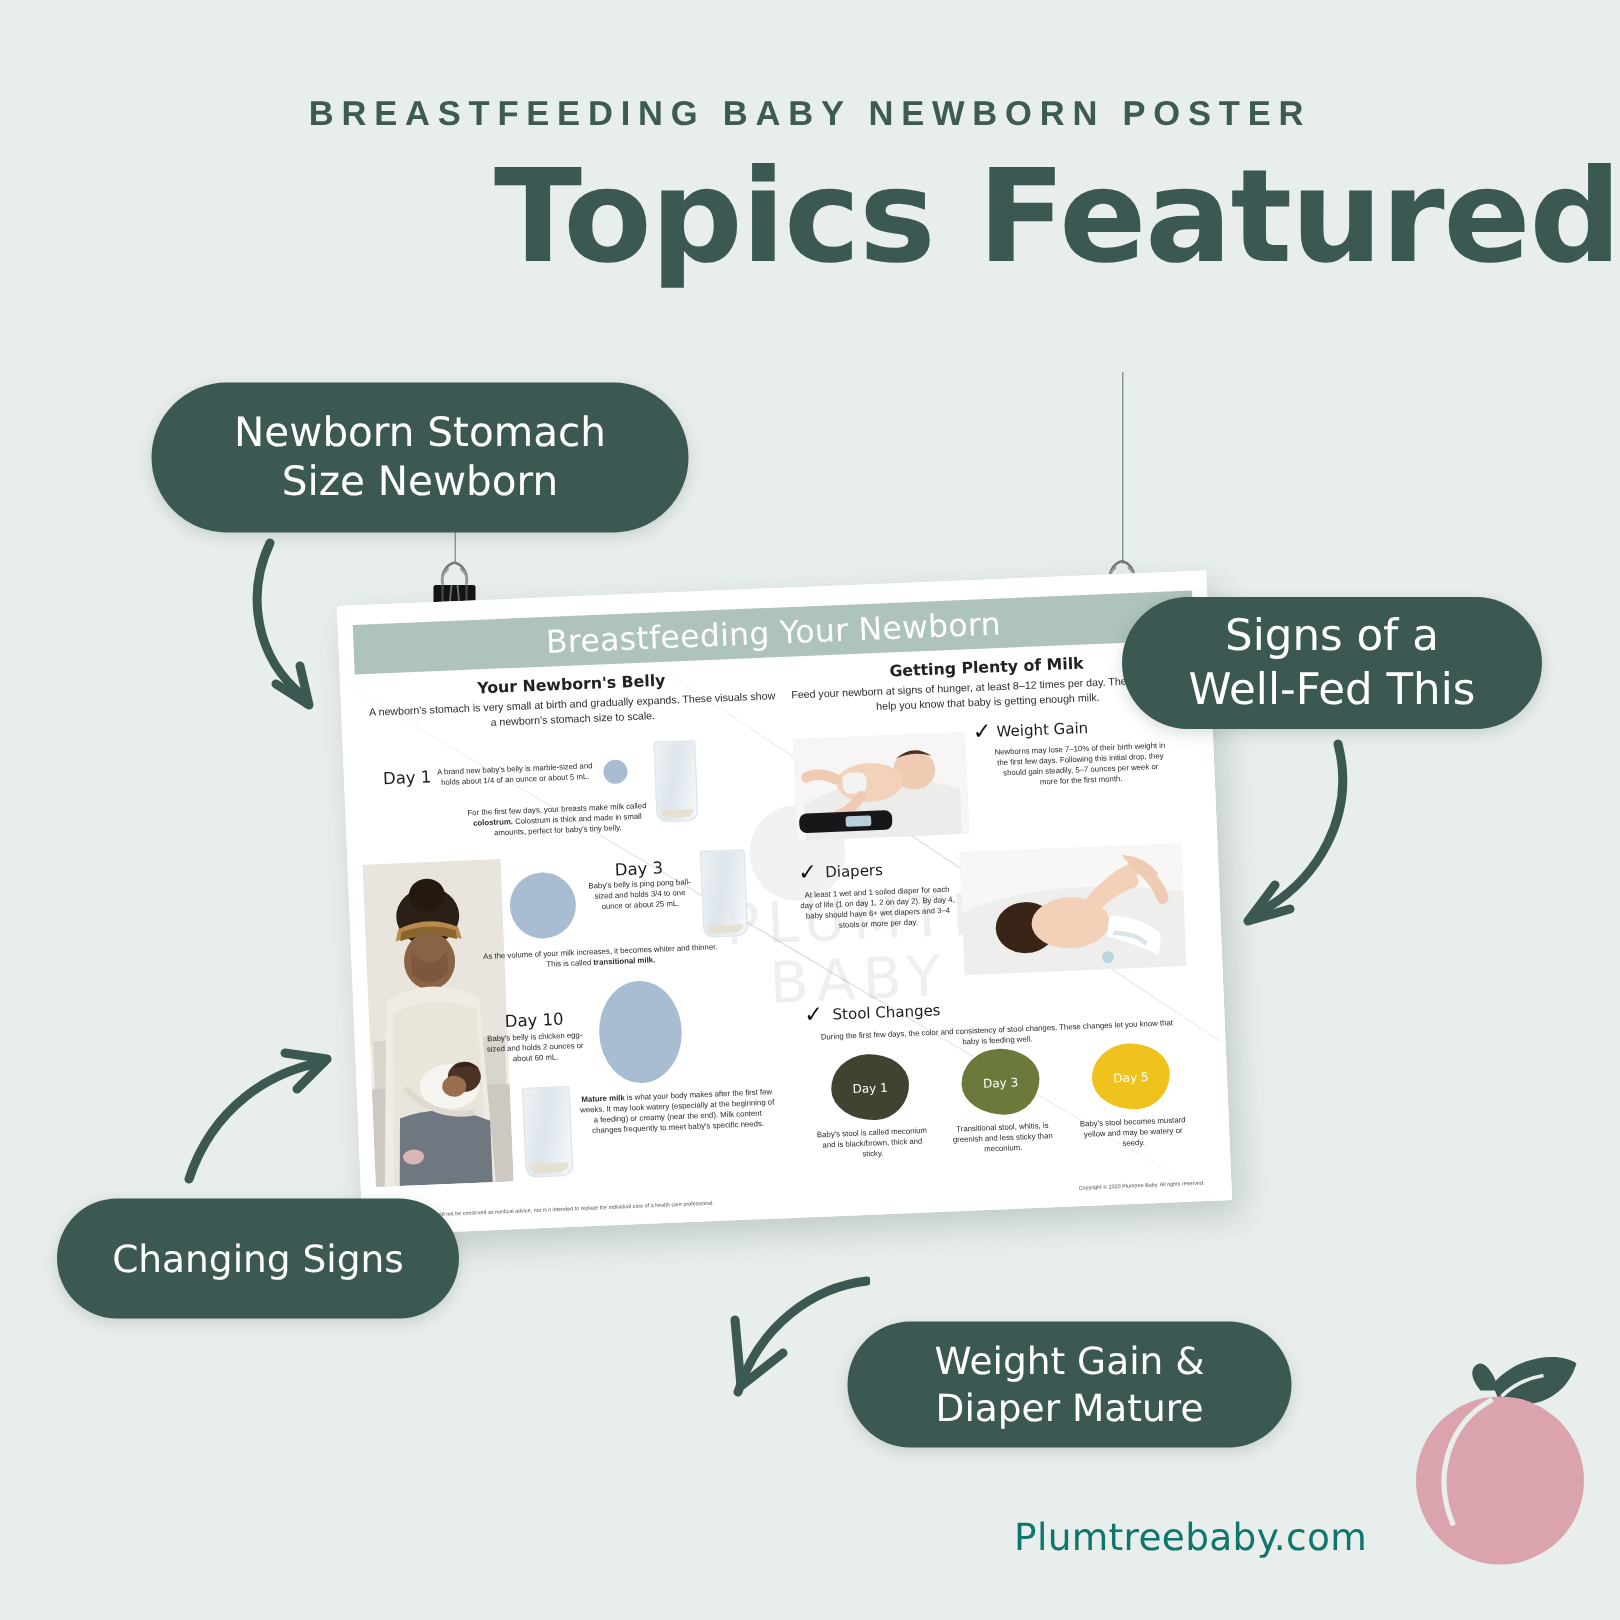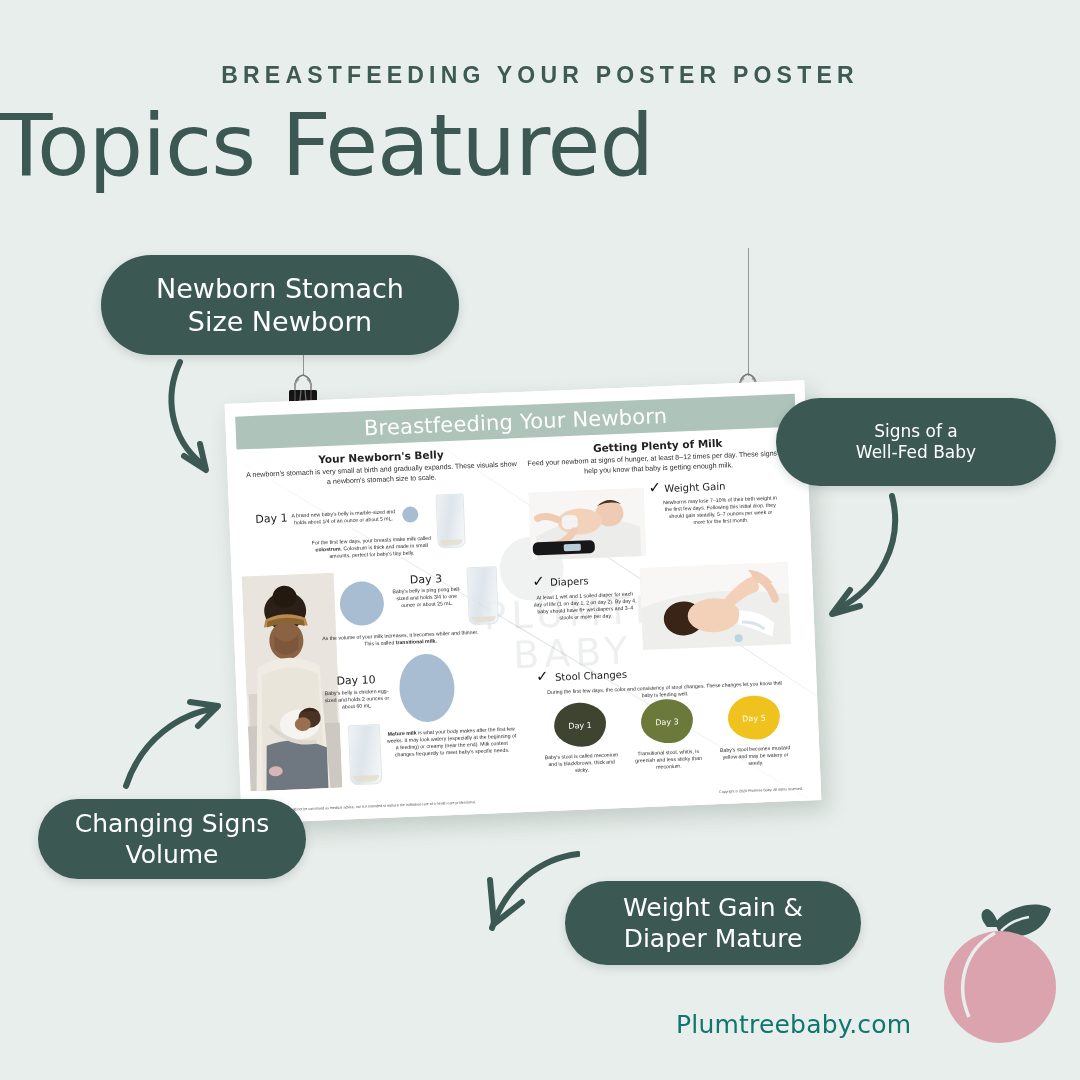--- a/index.html
+++ b/index.html
@@ -11,22 +11,22 @@
   }
   #stage{position:absolute;inset:0;width:1080px;height:1080px;}
 
   
   .eyebrow{
     position:absolute;left:0;right:0;top:62px;text-align:center;
     font-size:23px;letter-spacing:5.2px;font-weight:700;
     color:#3d5a53;font-family:"Liberation Sans",sans-serif;
   }
   .headline{
-    position:absolute;left:0;right:0;top:95px;text-align:left;
-    font-size:86px;font-weight:400;color:#3b5952;letter-spacing:-1px;
+    position:absolute;left:12px;right:0;top:95px;text-align:right;
+    font-size:86px;font-weight:700;color:#3b5952;letter-spacing:-1px;
     font-family:"DejaVu Sans",sans-serif;
   }
 
   
   .string{position:absolute;width:1px;background:#8b9a95;}
   .clip{position:absolute;width:34px;height:44px;}
 
   
   #poster-wrap{
     position:absolute;left:233px;top:392px;width:580px;height:420px;
@@ -86,36 +86,36 @@
       height:1.4px;transform-origin:0 0;pointer-events:none;}
 
   
   .pill{
     position:absolute;background:#3b5952;color:#fff;border-radius:999px;
     display:flex;align-items:center;justify-content:center;text-align:center;
     font-family:"DejaVu Sans",sans-serif;line-height:1.24;
     box-shadow:0 3px 10px rgba(50,70,65,.18);
   }
   #pill-stomach{left:101px;top:255px;width:358px;height:100px;font-size:27px;justify-content:center;}
-  #pill-signs{left:776px;top:398px;width:280px;height:88px;font-size:17px;}
+  #pill-signs{left:748px;top:398px;width:280px;height:88px;font-size:29px;}
   #pill-milk{left:38px;top:799px;width:268px;height:80px;font-size:25px;}
   #pill-weight{left:565px;top:881px;width:296px;height:84px;font-size:25px;}
 
   
   .site{
     position:absolute;left:676px;top:1010px;font-size:25px;color:#0f766e;
     font-family:"DejaVu Sans",sans-serif;letter-spacing:.2px;
   }
 </style>
 </head>
 <body>
 
 <div id="stage">
 
-  <div class="eyebrow">BREASTFEEDING YOUR POSTER POSTER</div>
+  <div class="eyebrow">BREASTFEEDING BABY NEWBORN POSTER</div>
   <div class="headline">Topics Featured</div>
 
   <div class="string" style="left:303px;top:265px;height:110px;"></div>
   <div class="string" style="left:748px;top:248px;height:128px;"></div>
 
   <svg class="clip" style="left:286px;top:372px;" viewBox="0 0 34 44">
     <path d="M17 3 C10 5 8 12 9 17" stroke="#777" stroke-width="1.7" fill="none"></path>
     <path d="M17 3 C24 5 26 12 25 17" stroke="#777" stroke-width="1.7" fill="none"></path>
     <path d="M13 7 C8 11 8 16 10 20" stroke="#999" stroke-width="1.5" fill="none"></path>
     <path d="M21 7 C26 11 26 16 24 20" stroke="#999" stroke-width="1.5" fill="none"></path>
@@ -312,28 +312,27 @@
   <div class="pill" id="pill-stomach">
     <div>
       <div>Newborn Stomach</div>
       <div>Size Newborn</div>
     </div>
   </div>
 
   <div class="pill" id="pill-signs">
     <div>
       <div>Signs of a</div>
-      <div>Well-Fed Baby</div>
+      <div>Well-Fed This</div>
     </div>
   </div>
 
   <div class="pill" id="pill-milk">
     <div>
       <div>Changing Signs</div>
-      <div>Volume</div>
     </div>
   </div>
 
   <div class="pill" id="pill-weight">
     <div>
       <div>Weight Gain &amp;</div>
       <div>Diaper Mature</div>
     </div>
   </div>
 

